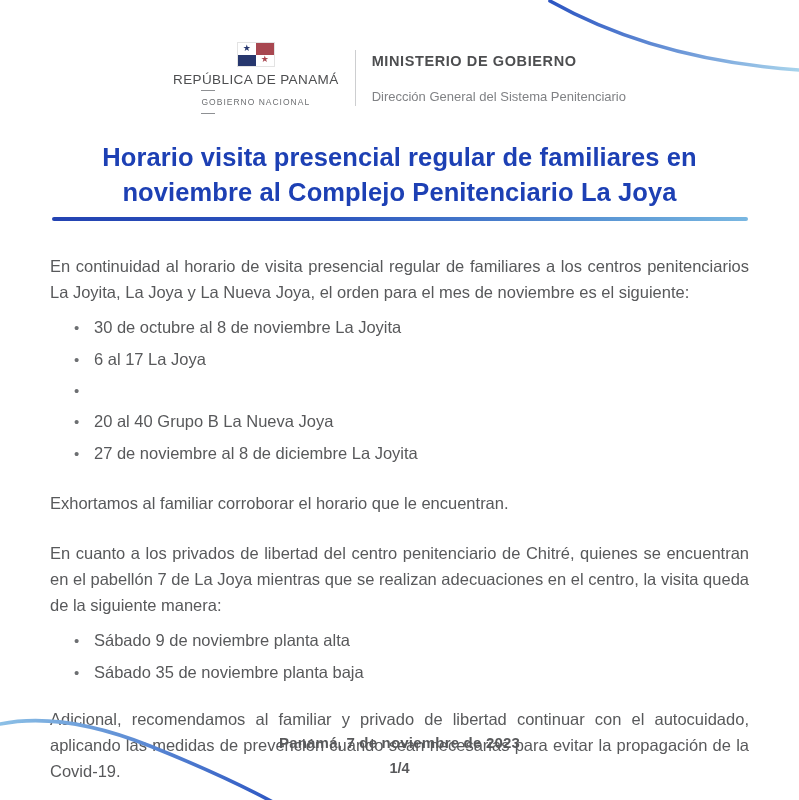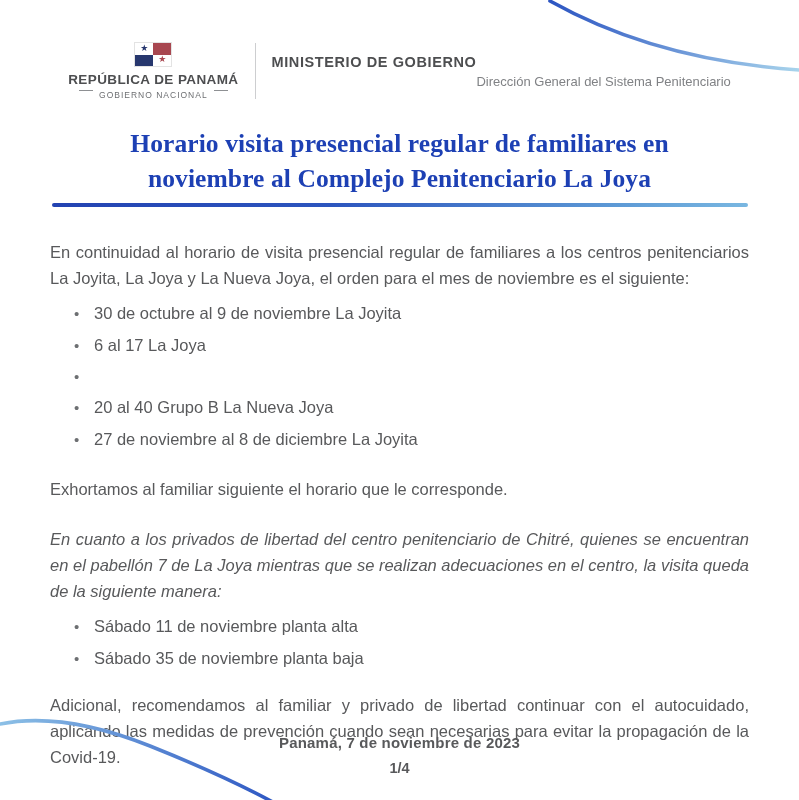--- a/index.html
+++ b/index.html
@@ -50,50 +50,51 @@
     top: 50%; left: 50%;
     transform: translate(-50%, -54%);
     font-size: 9px;
     line-height: 1;
   }
   .star.blue { color: #27376e; }
   .star.red  { color: #a84750; }
 
   .republic {
     font-size: 13.5px;
-    font-weight: 700;
+    font-weight: 400;
     color: #4d4e50;
     letter-spacing: 0.4px;
     white-space: nowrap;
   }
   .gov-row {
     margin-top: 3px;
     display: flex;
     align-items: flex-start;
     gap: 6px;
+    flex-direction: column;
   }
   .dash-line {
     display: inline-block;
     width: 14px; height: 1px;
     background: #8e9093;
   }
   .government {
     font-size: 8.5px;
     color: #6d6f72;
     letter-spacing: 1px;
     white-space: nowrap;
   }
   .header-divider {
     width: 1px;
     height: 56px;
     background: #cdced0;
   }
   .ministry-block {
     display: flex;
-    flex-direction: row;
+    flex-direction: column;
     justify-content: center;
   }
   .ministry {
     font-size: 14.5px;
     font-weight: 700;
     color: #4d4e50;
     letter-spacing: 0.6px;
     white-space: nowrap;
   }
   .department {
@@ -106,40 +107,39 @@
   
   .title {
     margin: 26px auto 0;
     width: 712px;
     text-align: center;
     color: #1d40b4;
     font-size: 25.5px;
     font-weight: 700;
     line-height: 1.38;
     letter-spacing: 0.1px;
-    font-family: Liberation Serif, serif;
   }
   .title-rule {
     margin: 7px auto 0;
     width: 696px;
     height: 4px;
     border-radius: 2px;
     background: linear-gradient(90deg, #2343b2 0%, #2c55be 40%, #5e9bd6 82%, #79b7e1 100%);
   }
 
   
   .content {
     width: 699px;
     margin: 33px auto 16px;
     color: #58595b;
     font-size: 16.5px;
     line-height: 1.57;
   }
   .para { text-align: justify; }
-  .para + .para { margin-top: 25px; font-style: italic; }
+  .para + .para { margin-top: 25px; }
   .para.single { text-align: left; }
 
   ul.bullets {
     list-style: none;
     margin: 10px 0 25px 0;
   }
   ul.bullets li {
     display: flex;
     align-items: baseline;
     margin-bottom: 8px;
@@ -231,47 +231,47 @@
     <div>noviembre al Complejo Penitenciario La Joya</div>
   </h1>
   <div class="title-rule"></div>
 
   <div class="content">
     <p class="para">En continuidad al horario de visita presencial regular de familiares a los centros penitenciarios La Joyita, La Joya y La Nueva Joya, el orden para el mes de noviembre es el siguiente:</p>
 
     <ul class="bullets">
         <li>
         <span class="dot">•</span>
-        <span>30 de octubre al 9 de noviembre La Joyita</span>
+        <span>30 de octubre al 8 de noviembre La Joyita</span>
       </li>
         <li>
         <span class="dot">•</span>
         <span>6 al 17 La Joya</span>
       </li>
         <li>
         <span class="dot">•</span>
       </li>
         <li>
         <span class="dot">•</span>
         <span>20 al 40 Grupo B La Nueva Joya</span>
       </li>
         <li>
         <span class="dot">•</span>
         <span>27 de noviembre al 8 de diciembre La Joyita</span>
       </li>
       </ul>
 
-    <p class="para single">Exhortamos al familiar siguiente el horario que le corresponde.</p>
+    <p class="para single">Exhortamos al familiar corroborar el horario que le encuentran.</p>
 
     <p class="para" style="margin-top:25px;">En cuanto a los privados de libertad del centro penitenciario de Chitré, quienes se encuentran en el pabellón 7 de La Joya mientras que se realizan adecuaciones en el centro, la visita queda de la siguiente manera:</p>
 
     <ul class="bullets">
         <li>
         <span class="dot">•</span>
-        <span>Sábado 11 de noviembre planta alta</span>
+        <span>Sábado 9 de noviembre planta alta</span>
       </li>
         <li>
         <span class="dot">•</span>
         <span>Sábado 35 de noviembre planta baja</span>
       </li>
       </ul>
 
     <p class="para">Adicional, recomendamos al familiar y privado de libertad continuar con el autocuidado, aplicando las medidas de prevención cuando sean necesarias para evitar la propagación de la Covid-19.</p>
   </div>
 

